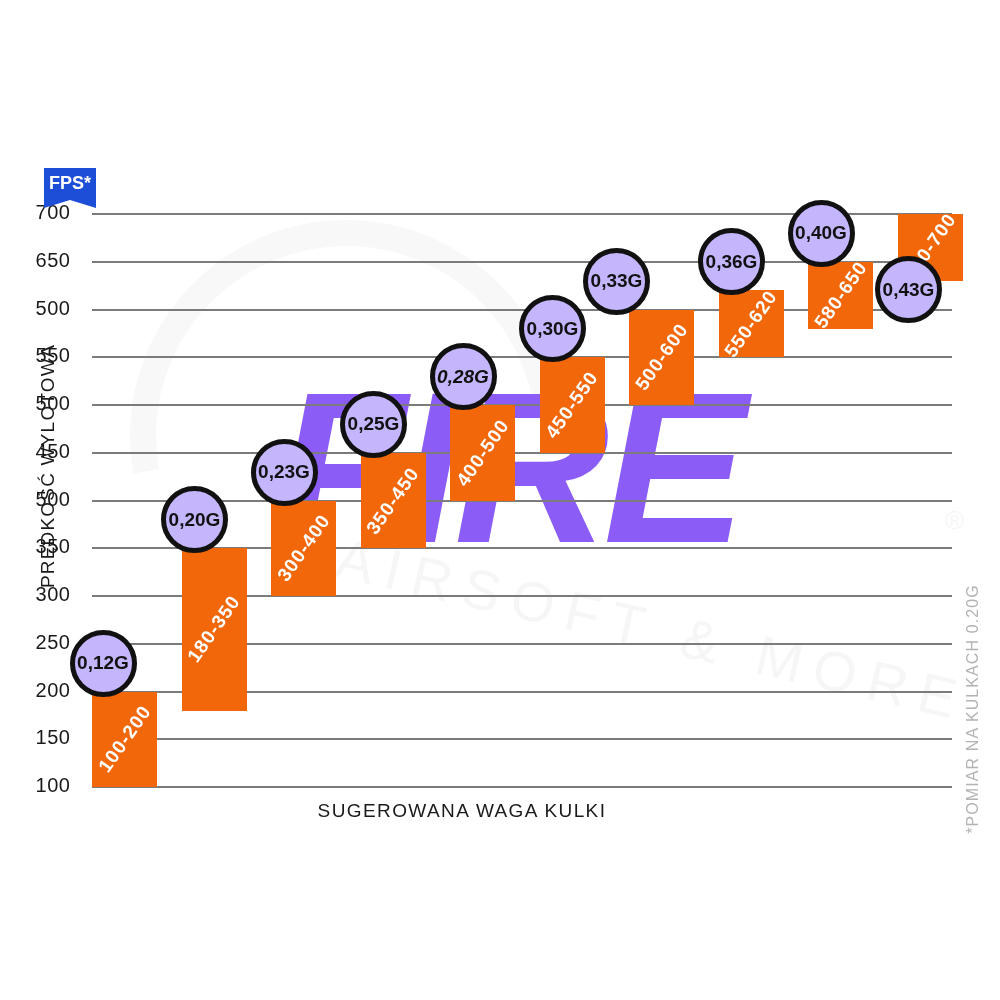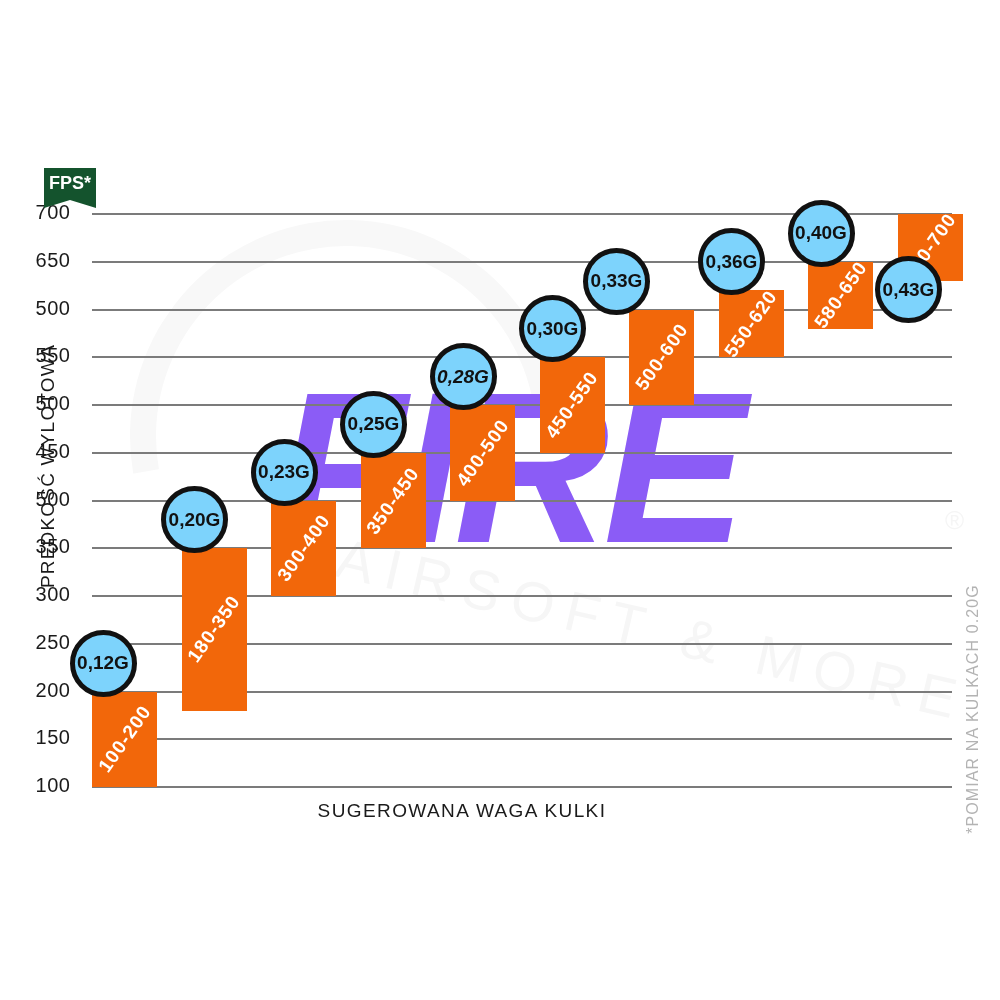--- a/index.html
+++ b/index.html
@@ -113,42 +113,42 @@
     white-space: nowrap;
     color: #ffffff;
     font-size: 19px;
     font-weight: bold;
     letter-spacing: 1px;
   }
 
   .badge {
     position: absolute;
     border: 5px solid #111111;
-    background: #7dd3fc;
+    background: #c4b5fd;
     border-radius: 50%;
     display: flex;
     align-items: center;
     justify-content: center;
     z-index: 5;
   }
   .badge span {
     font-size: 19px;
     font-weight: bold;
     color: #111111;
     letter-spacing: 0px;
   }
 
   
   #fps-tag {
     position: absolute;
     left: 44px;
     top: 168px;
     width: 52px;
     height: 40px;
-    background: #14532d;
+    background: #1d4ed8;
     -webkit-clip-path: polygon(0 0, 100% 0, 100% 100%, 50% 80%, 0 100%);
     clip-path: polygon(0 0, 100% 0, 100% 100%, 50% 80%, 0 100%);
     z-index: 6;
   }
   #fps-tag span {
     position: absolute;
     left: 0; top: 5px;
     width: 52px;
     text-align: center;
     color: #ffffff;

